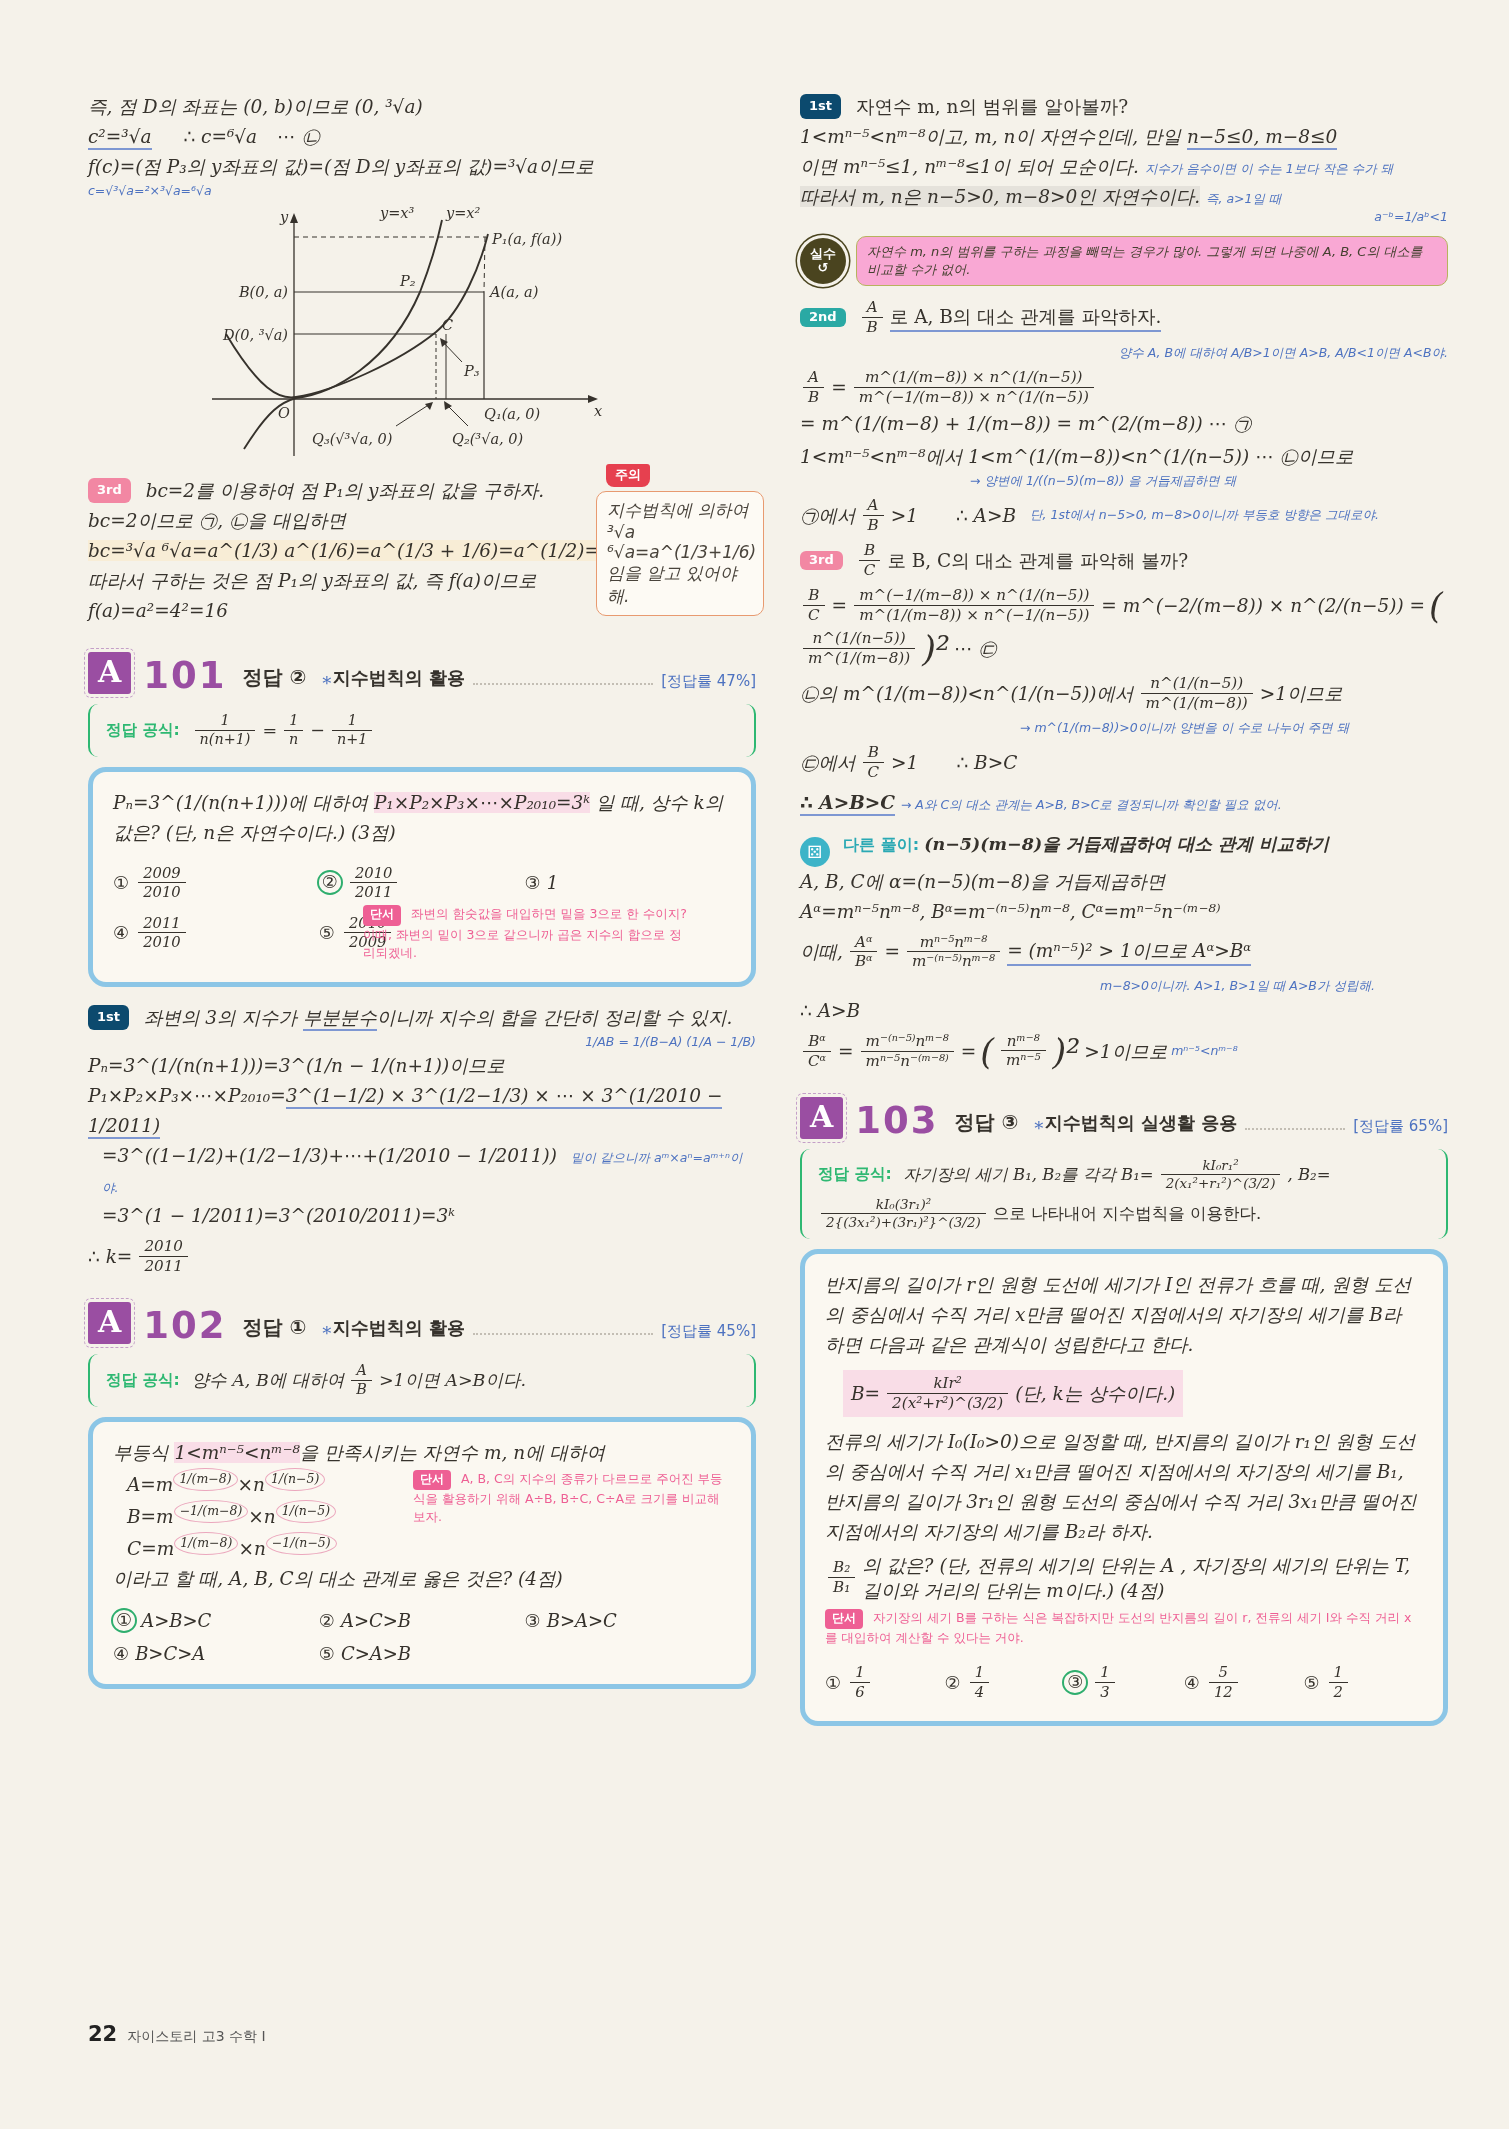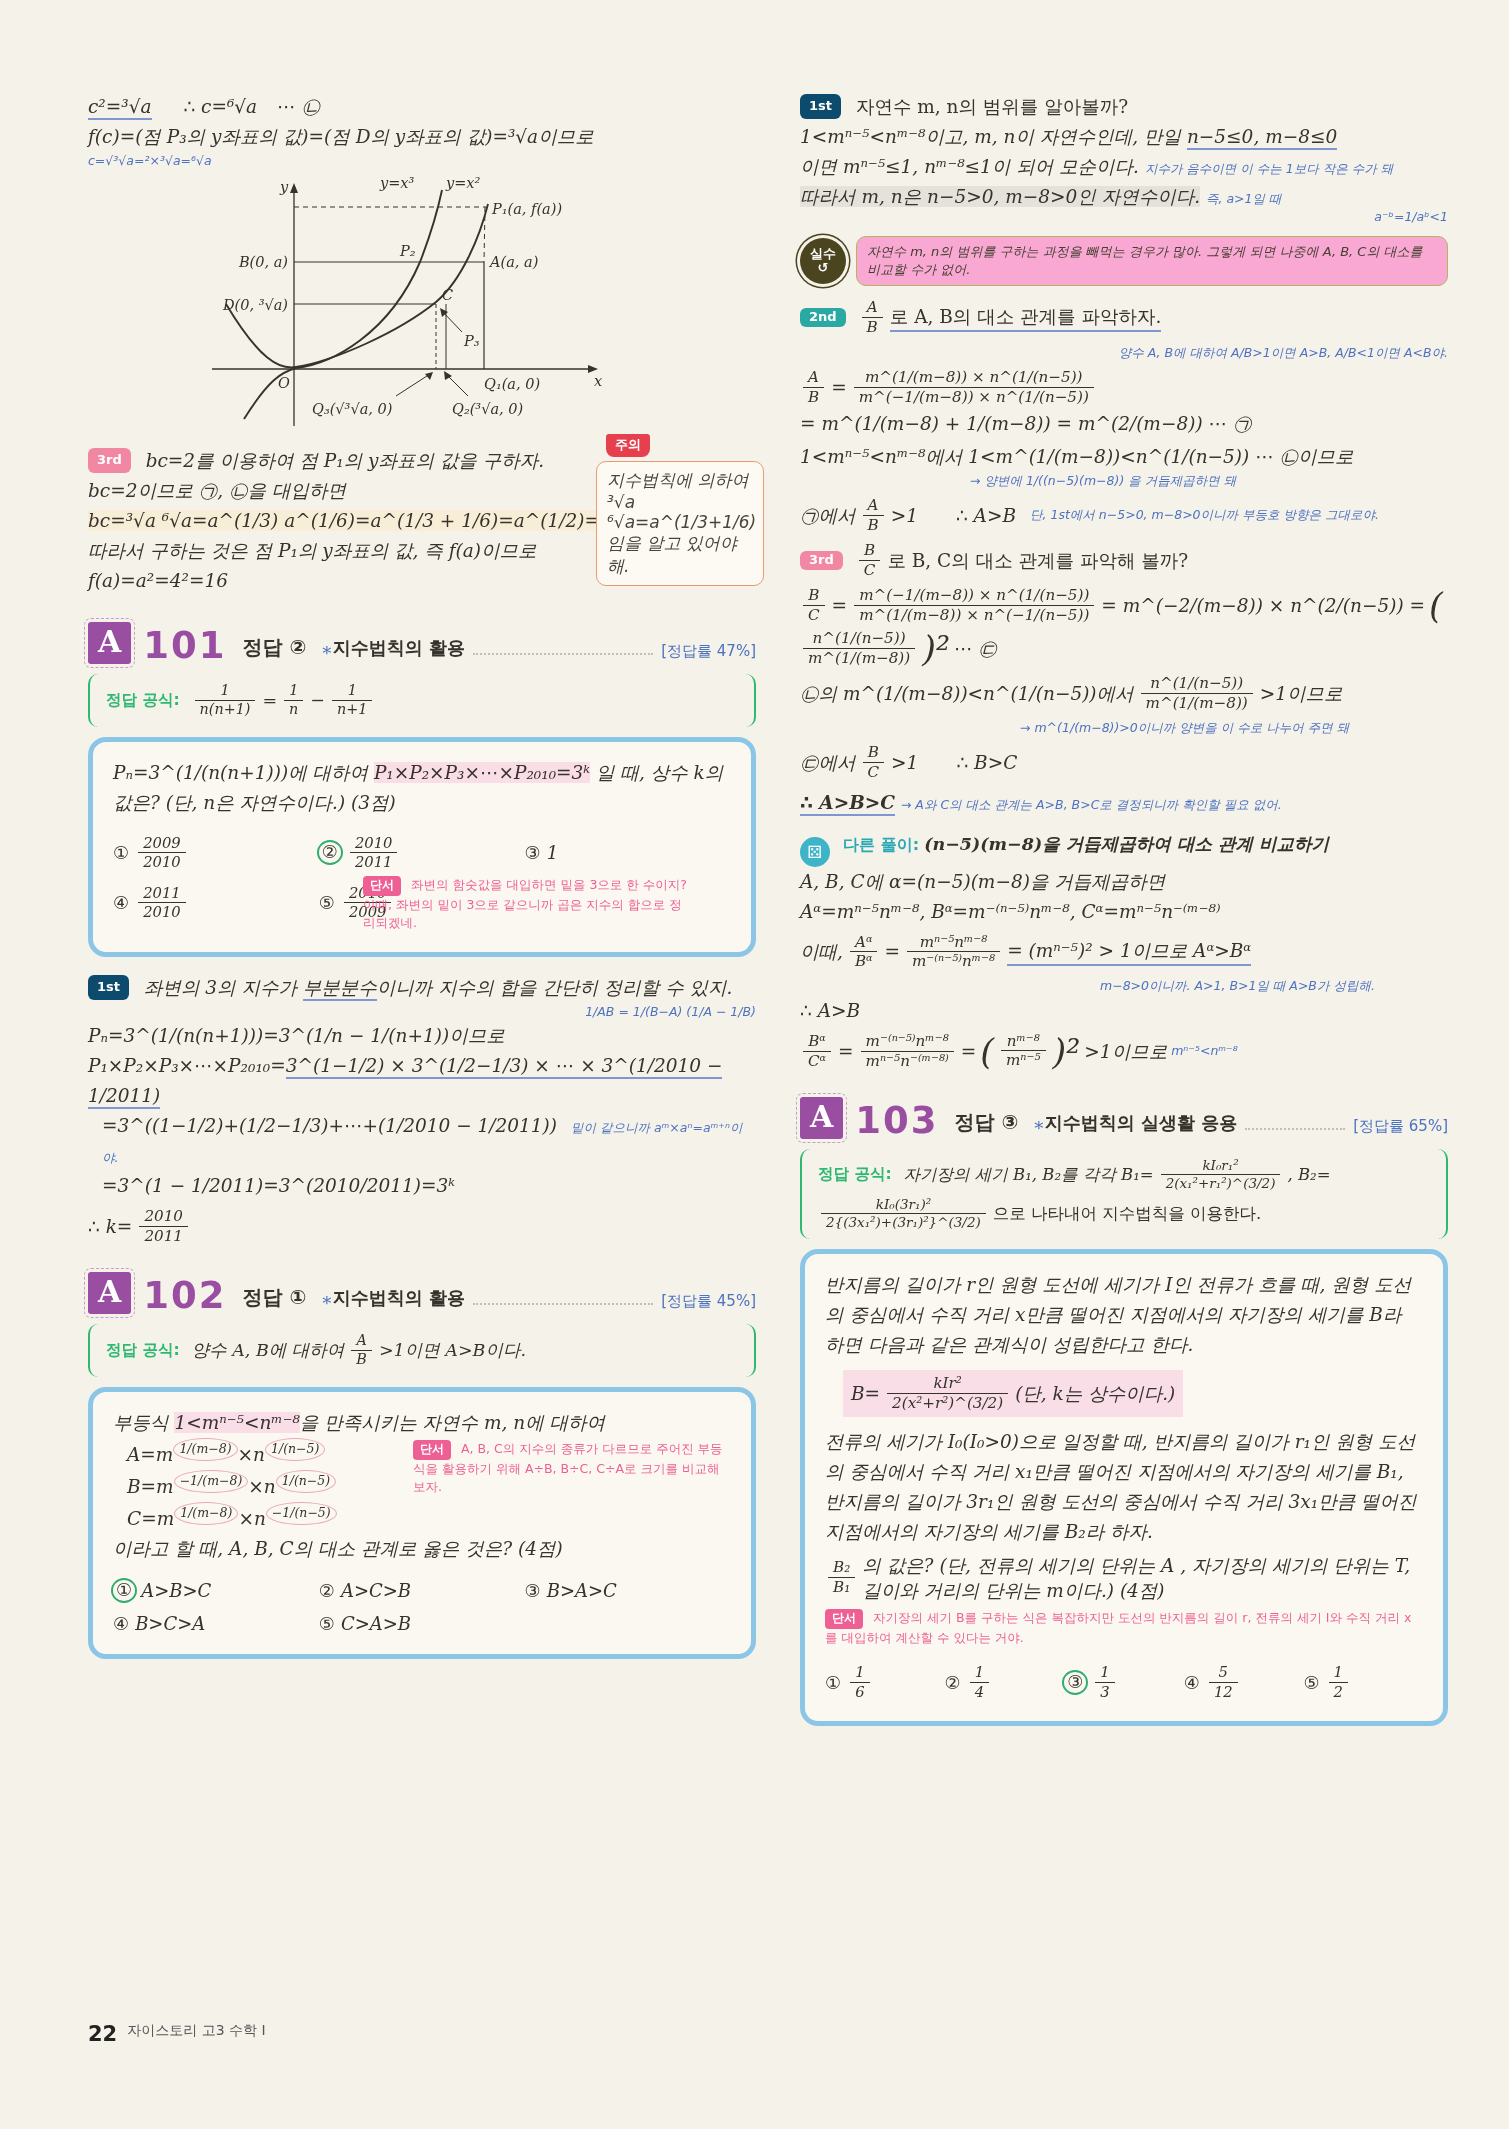--- a/index.html
+++ b/index.html
@@ -76,34 +76,35 @@
   .alt-icon{display:inline-flex;width:30px;height:30px;border-radius:50%;background:#3db4c8;color:#fff;
             align-items:center;justify-content:center;font-size:17px;margin-right:8px;vertical-align:-8px;}
   .alt-title{color:#2aa9b4;font-weight:bold;font-family:"DejaVu Sans",sans-serif;font-size:16px;}
   .alt-sub{font-weight:bold;font-size:17.5px;}
 
   .oval{display:inline-block;border:1.3px solid #eba7bd;border-radius:50%;padding:0 5px 1px;
         font-size:12.5px;vertical-align:8px;color:#36322c;}
 
   .graphwrap{margin:4px 0 6px 96px;}
 
-  .footer{position:absolute;left:88px;top:2022px;display:flex;align-items:flex-start;gap:10px;
+  .footer{position:absolute;left:88px;top:2022px;display:flex;align-items:flex-end;gap:10px;
           font-family:"DejaVu Sans",sans-serif;}
   .footer .fnum{font-size:21px;font-weight:bold;color:#222;}
   .footer .ftext{font-size:14px;color:#555;}
 
   svg text{font-family:"DejaVu Serif",serif;font-size:14.5px;fill:#36322c;font-style:italic;}
 </style>
 </head>
 <body>
 
 <div class="page">
 
   <div class="col col-left">
 
+    <div class="line mi">즉, 점 D의 좌표는 (0, b)이므로 (0, ³√a)</div>
     <div class="line mi">
       <span class="ul-blue">c²=³√a</span>
       <span style="margin-left:26px;">∴ c=⁶√a</span>
       <span style="margin-left:14px;">⋯ ㉡</span>
     </div>
     <div class="line mi">f(c)=(점 P₃의 y좌표의 값)=(점 D의 y좌표의 값)=³√a이므로</div>
     <div class="note mi">c=√³√a=²×³√a=⁶√a</div>
 
     <div class="graphwrap">
       <svg width="430" height="262" viewBox="0 0 430 262">

